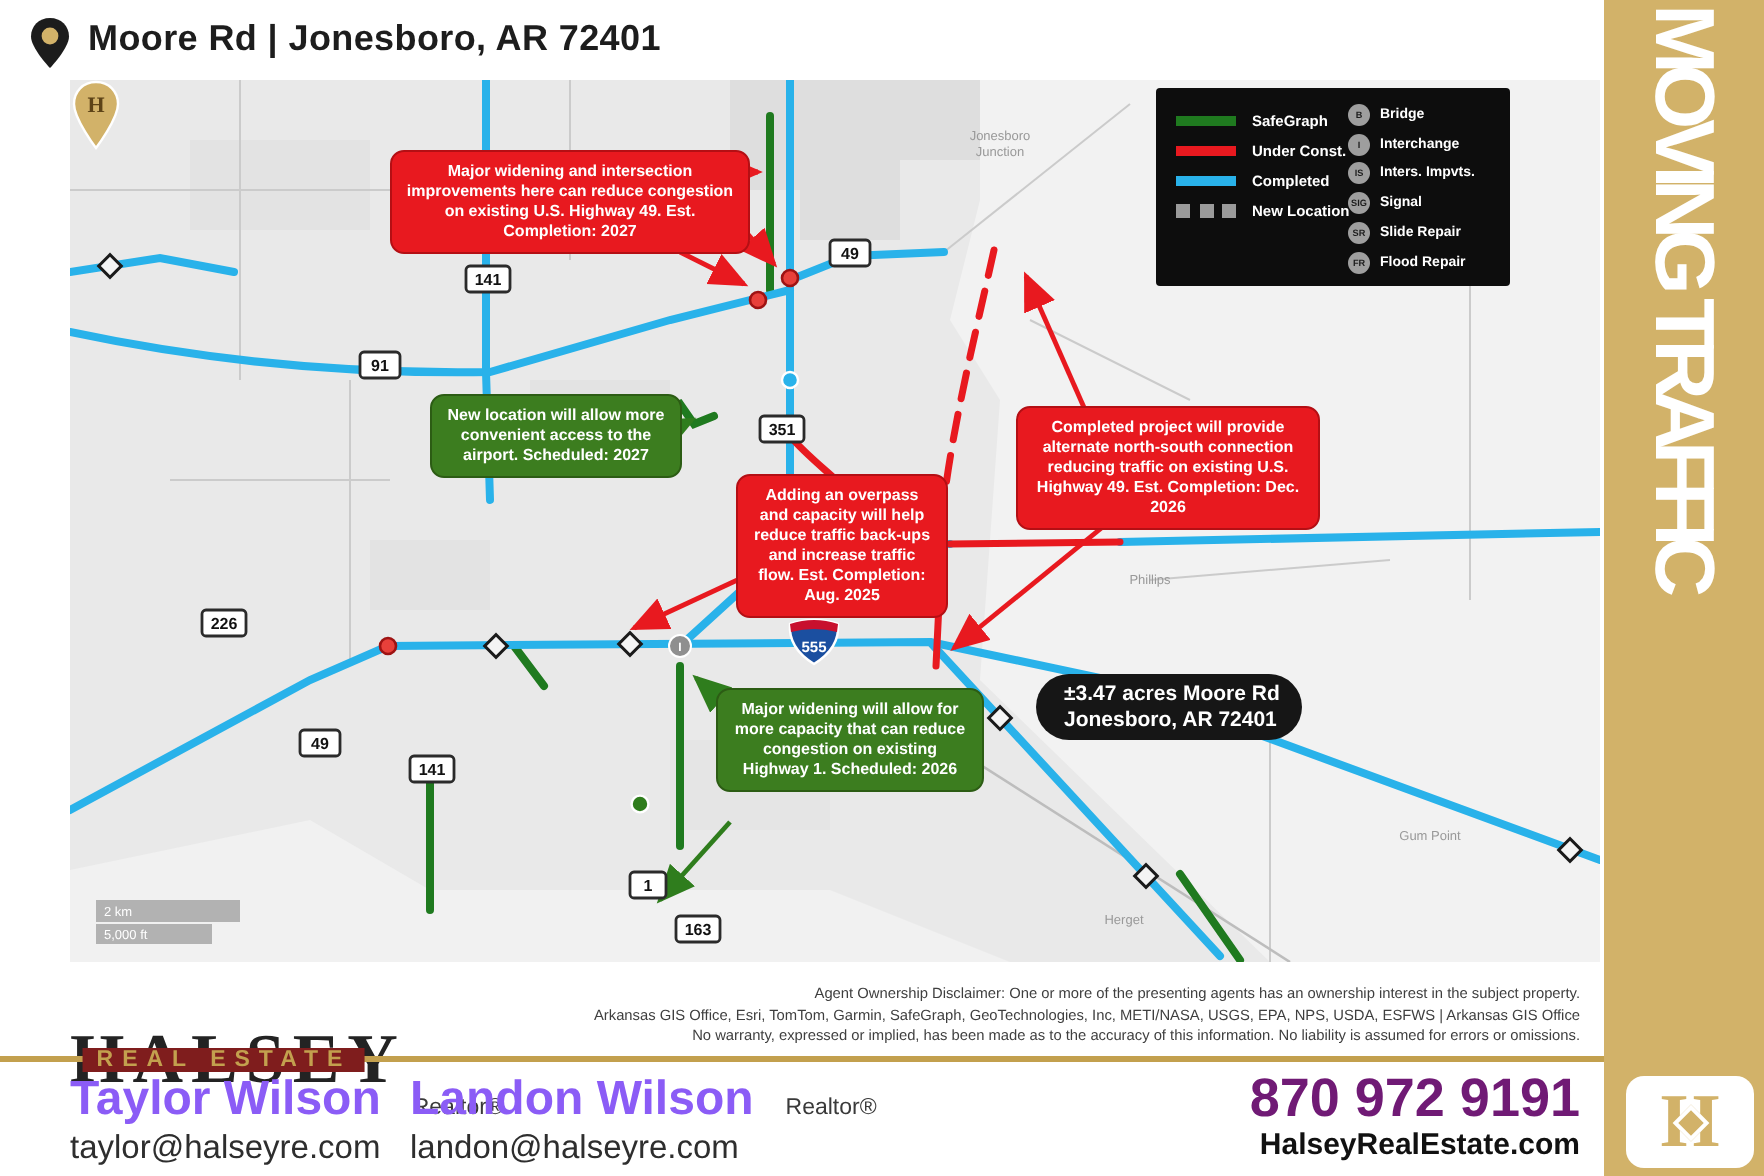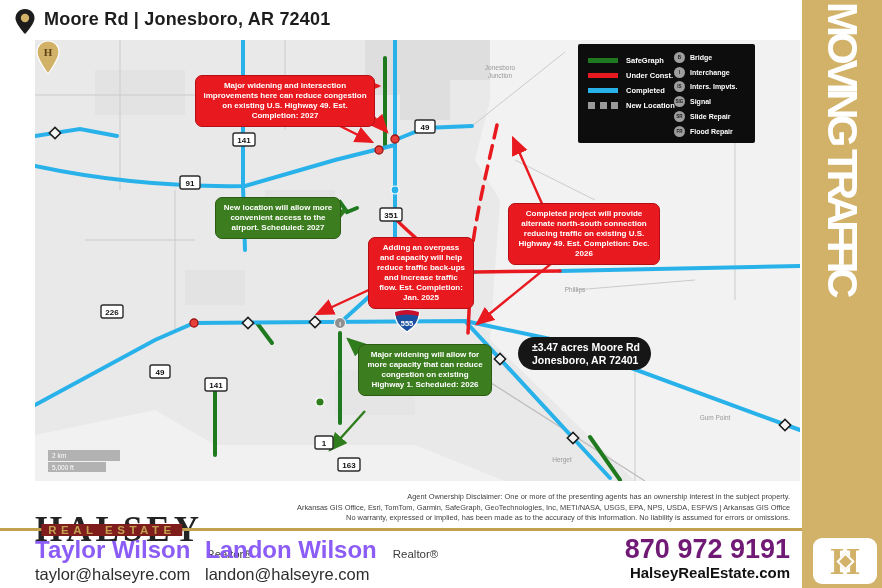--- a/index.html
+++ b/index.html
@@ -289,21 +289,21 @@
           </div>
         <div class="lg-irow">
             <div class="lg-circ">FR</div>
             <div class="lg-ilabel">Flood Repair</div>
           </div>
       </div>
     </div>
 
     <div class="co co-red" style="left:160px;top:35px;width:180px;">Major widening and intersection improvements here can reduce congestion on existing U.S. Highway 49. Est. Completion: 2027</div>
     <div class="co co-green" style="left:180px;top:157px;width:126px;">New location will allow more convenient access to the airport. Scheduled: 2027</div>
-    <div class="co co-red" style="left:333px;top:197px;width:106px;">Adding an overpass and capacity will help reduce traffic back-ups and increase traffic flow. Est. Completion: Jan. 2025</div>
+    <div class="co co-red" style="left:333px;top:197px;width:106px;">Adding an overpass and capacity will help reduce traffic back-ups and increase traffic flow. Est. Completion: Aug. 2025</div>
     <div class="co co-red" style="left:473px;top:163px;width:152px;">Completed project will provide alternate north-south connection reducing traffic on existing U.S. Highway 49. Est. Completion: Dec. 2026</div>
     <div class="co co-green" style="left:323px;top:304px;width:134px;">Major widening will allow for more capacity that can reduce congestion on existing Highway 1. Scheduled: 2026</div>
 
     <svg class="prop-pin" width="26" height="36" viewBox="0 0 26 36">
       <path d="M13 1 C6.5 1 2 5.8 2 12 C2 19.5 13 34 13 34 C13 34 24 19.5 24 12 C24 5.8 19.5 1 13 1 Z" fill="#d2b269" stroke="#fff" stroke-width="1.2"></path>
       <text x="13" y="16" font-size="11" font-weight="700" fill="#5d4317" text-anchor="middle" font-family="Liberation Serif,serif">H</text>
     </svg>
     <div class="prop-pill">
       <div>±3.47 acres Moore Rd</div>
       <div>Jonesboro, AR 72401</div>

